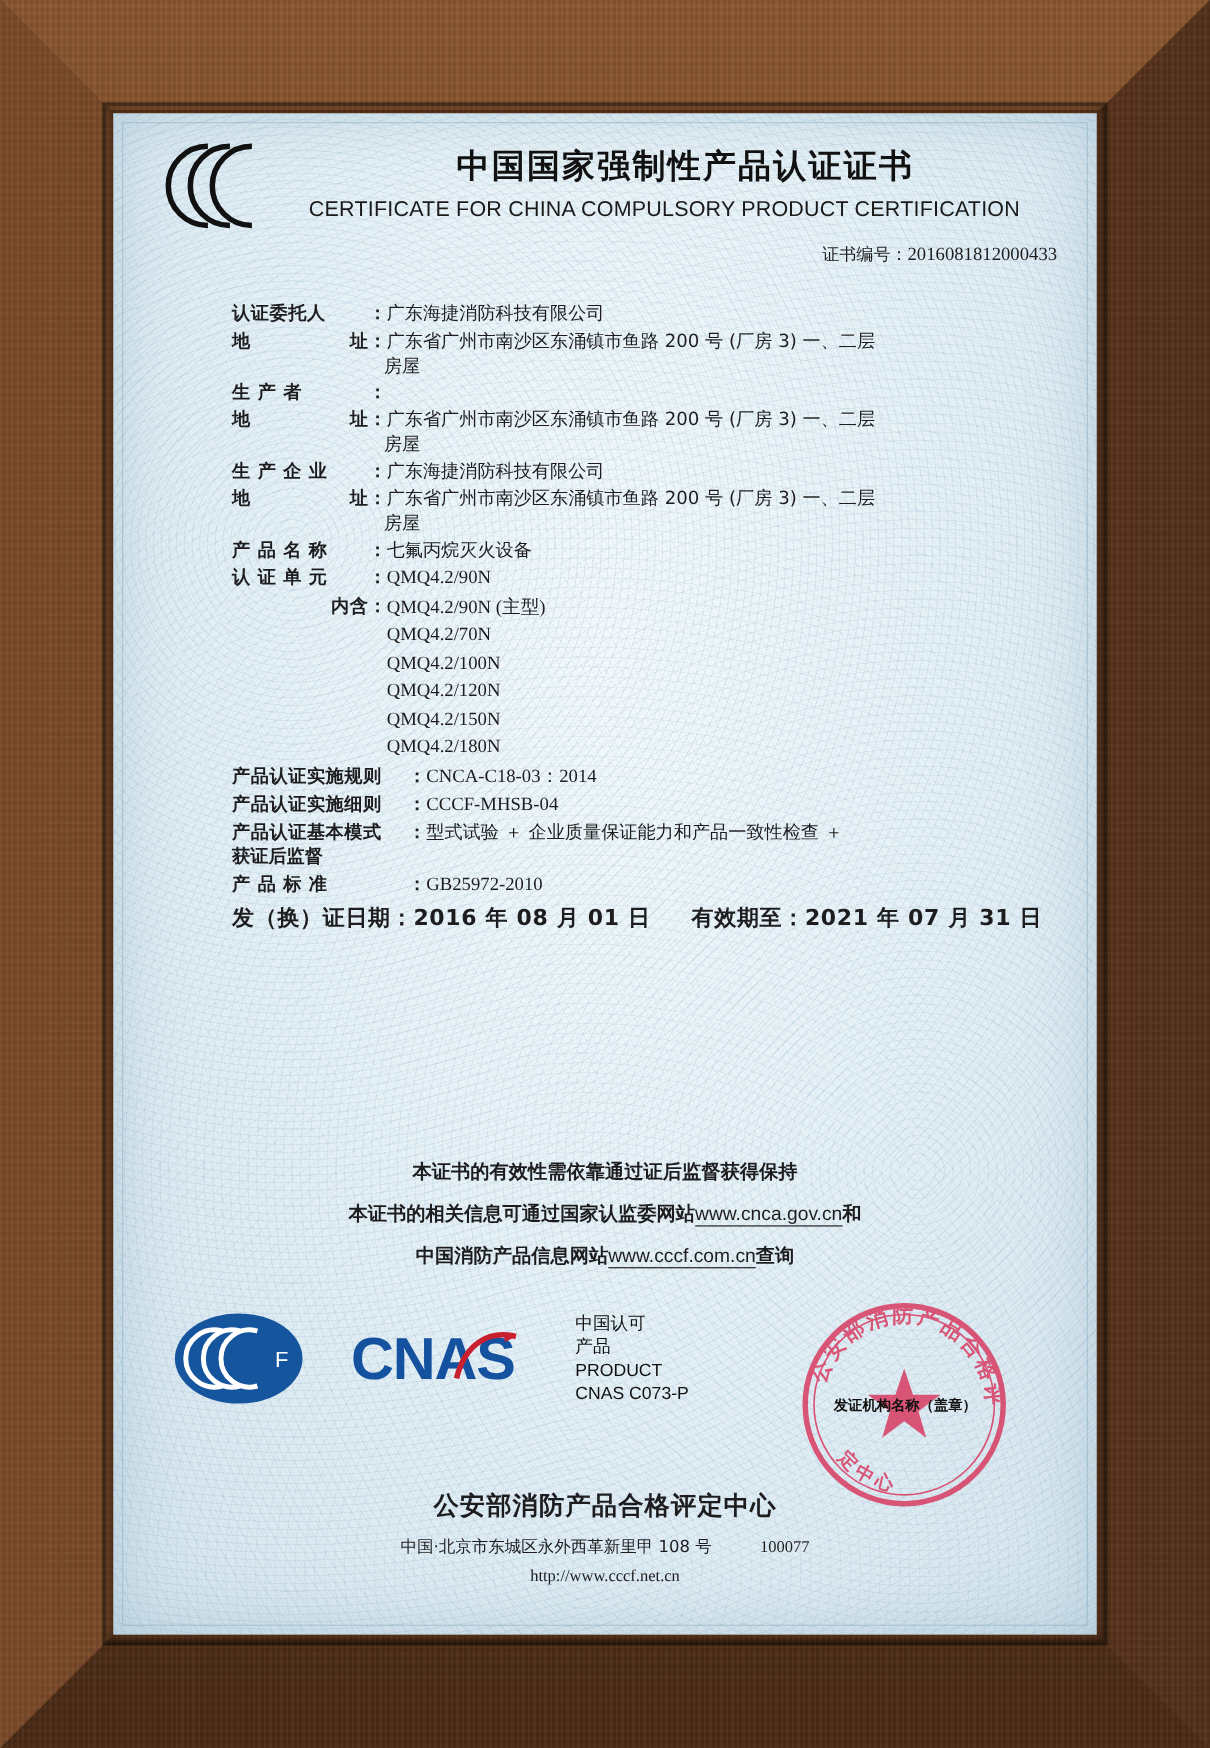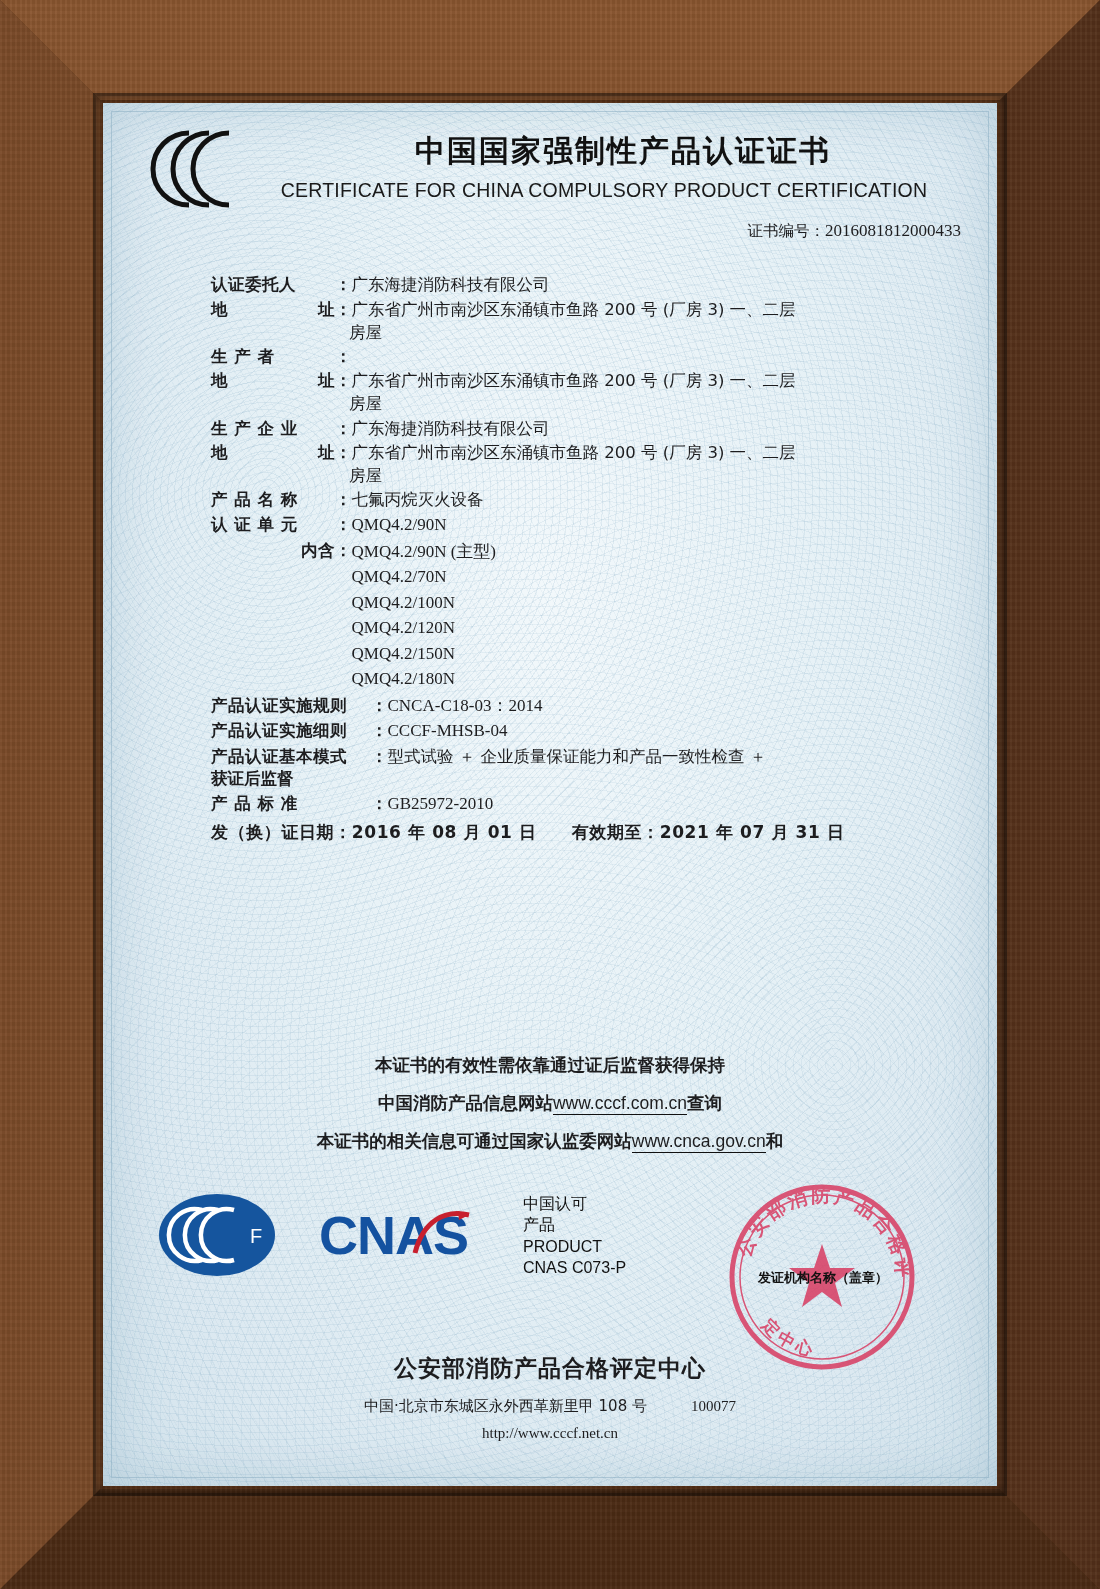--- a/index.html
+++ b/index.html
@@ -234,21 +234,21 @@
     text-align: center;
     font-family: "DejaVu Sans", sans-serif;
     font-weight: bold;
     font-size: 16.5px;
     letter-spacing: 1px;
   }
   .issuerow {
     margin-top: 4px;
     font-family: "DejaVu Sans", sans-serif;
     font-weight: bold;
-    font-size: 17px;
+    font-size: 20px;
     letter-spacing: .6px;
   }
 
   
   .notes {
     position: absolute;
     left: 60px;
     top: 950px;
     width: 774px;
     text-align: center;
@@ -478,24 +478,24 @@
       <div class="issuerow">
         <span>发（换）证日期：</span><span>2016 年 08 月 01 日</span>
         <span style="display:inline-block;width:22px;"></span>
         <span>有效期至：</span><span>2021 年 07 月 31 日</span>
       </div>
     </div>
 
     <div class="notes">
       <div class="line">本证书的有效性需依靠通过证后监督获得保持</div>
       <div class="line">
+        <span>本证书的相关信息可通过国家认监委网站</span><span class="u">www.cnca.gov.cn</span><span>和</span>
+      </div>
+      <div class="line">
         <span>中国消防产品信息网站</span><span class="u">www.cccf.com.cn</span><span>查询</span>
-      </div>
-      <div class="line">
-        <span>本证书的相关信息可通过国家认监委网站</span><span class="u">www.cnca.gov.cn</span><span>和</span>
       </div>
     </div>
 
     <div class="cccf-badge">
       <svg viewBox="0 0 118 84" width="118" height="84">
         <ellipse cx="59" cy="42" rx="58" ry="41" fill="#15559e"></ellipse>
         <g fill="none" stroke="#ffffff" stroke-width="4.5">
           <path d="M44 17 A26 26 0 1 0 44 67"></path>
           <path d="M60 17 A26 26 0 1 0 60 67"></path>
           <path d="M76 17 A26 26 0 1 0 76 67"></path>

